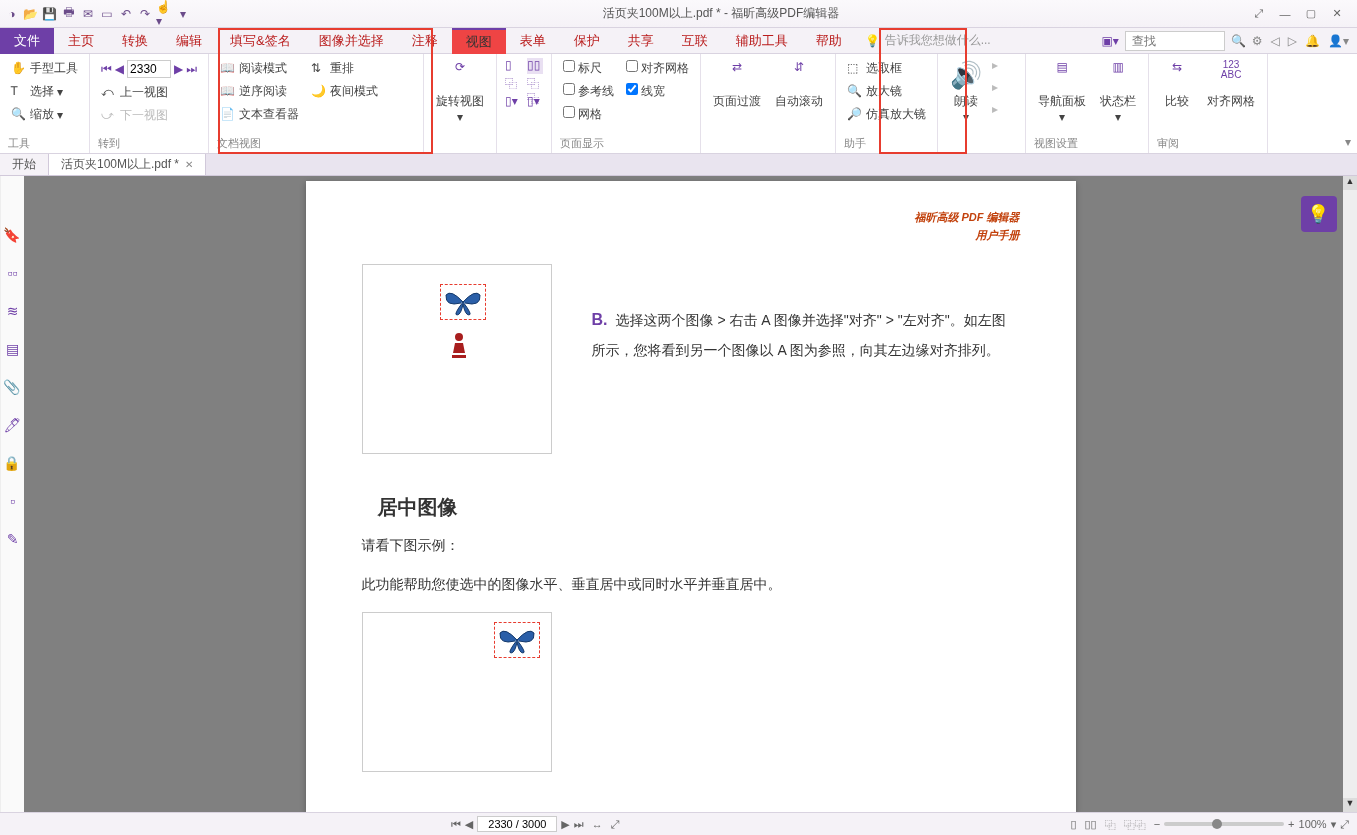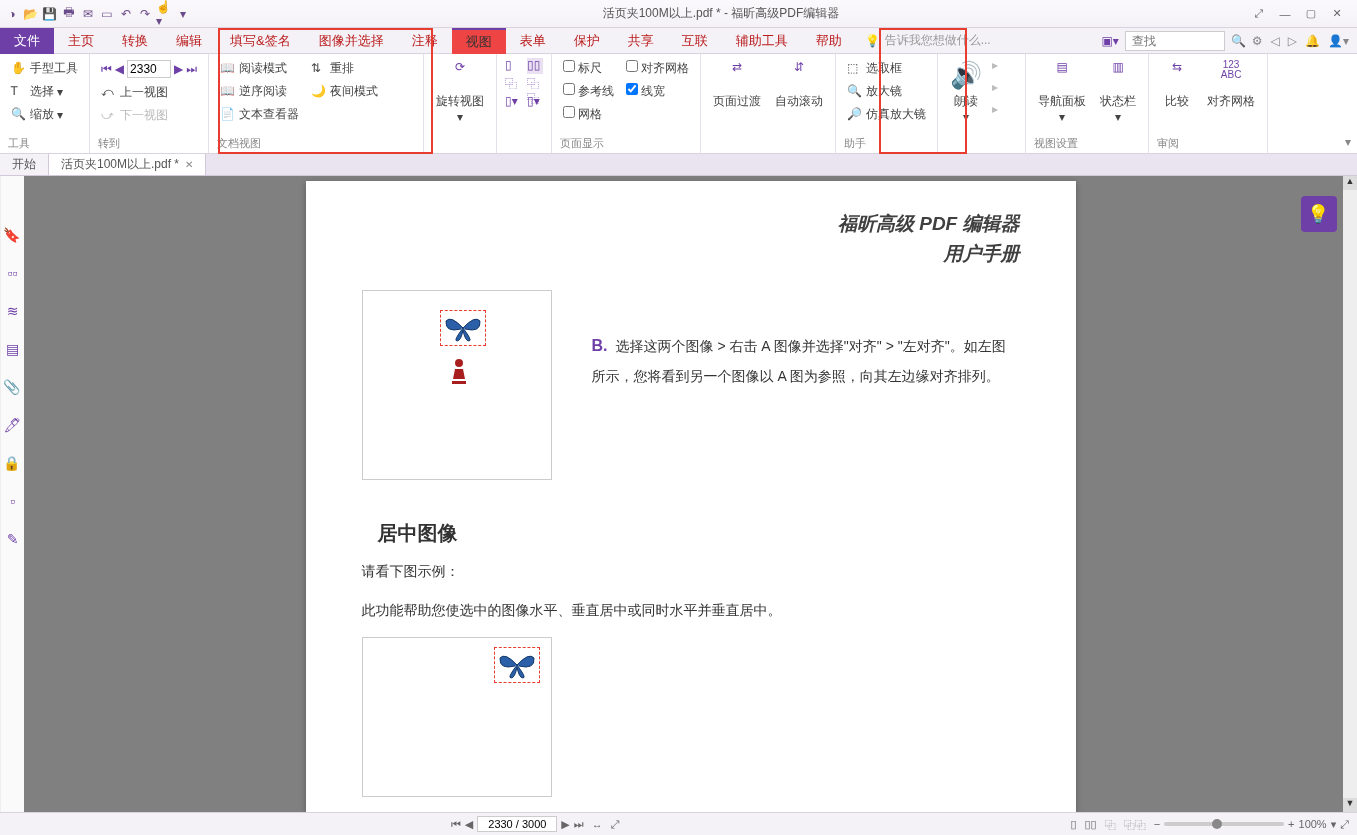--- a/index.html
+++ b/index.html
@@ -38,21 +38,21 @@
 .doctab { padding:3px 12px; background:#f5f2f7; border-right:1px solid #d1c9da; font-size:12px; color:#555; display:flex; align-items:center; gap:6px; }
 .doctab.active { background:#fff; }
 .doctab .x { color:#888; font-size:10px; }
 
 .workarea { position:relative; height:636px; display:flex; }
 .sidepanel-toggle { width:24px; background:#fafafa; border-right:1px solid #ddd; display:flex; align-items:flex-start; justify-content:center; padding-top:4px; }
 .sidebar { width:24px; background:#fafafa; border-left:1px solid #eee; display:flex; flex-direction:column; gap:20px; padding-top:50px; align-items:center; position:absolute; left:0; top:0; bottom:0; }
 .sidebar span { width:18px; height:18px; display:flex; align-items:center; justify-content:center; color:#6e3fa7; font-size:14px; }
 .canvas { flex:1; background:#808080; display:flex; justify-content:center; overflow:hidden; position:relative; }
 .page { width:770px; background:#fff; margin-top:5px; box-shadow:0 2px 6px rgba(0,0,0,.3); padding:28px 56px; position:relative; }
-.page-hdr { text-align:right; color:#404040; font-style:italic; font-weight:bold; font-size:19px; line-height:1.6; margin-bottom:20px; }
+.page-hdr { text-align:right; color:#c2410c; font-style:italic; font-weight:bold; font-size:11px; line-height:1.6; margin-bottom:20px; }
 .imgbox { border:1px solid #ccc; width:190px; height:190px; position:relative; }
 .butterfly { width:40px; height:30px; position:absolute; }
 .butterfly svg { width:100%; height:100%; }
 .content-row { display:flex; gap:40px; margin-bottom:40px; }
 .txtcol { flex:1; font-size:14px; line-height:2; color:#333; }
 .step-lbl { color:#6e3fa7; font-weight:bold; font-size:16px; margin-right:8px; }
 .sec-title { font-weight:bold; font-size:20px; margin:30px 16px 12px; }
 .para { font-size:14px; line-height:1.8; margin-bottom:14px; }
 
 .bulb { position:absolute; right:20px; top:20px; width:36px; height:36px; background:#6e3fa7; border-radius:4px; display:flex; align-items:center; justify-content:center; color:#ffd966; font-size:18px; }

